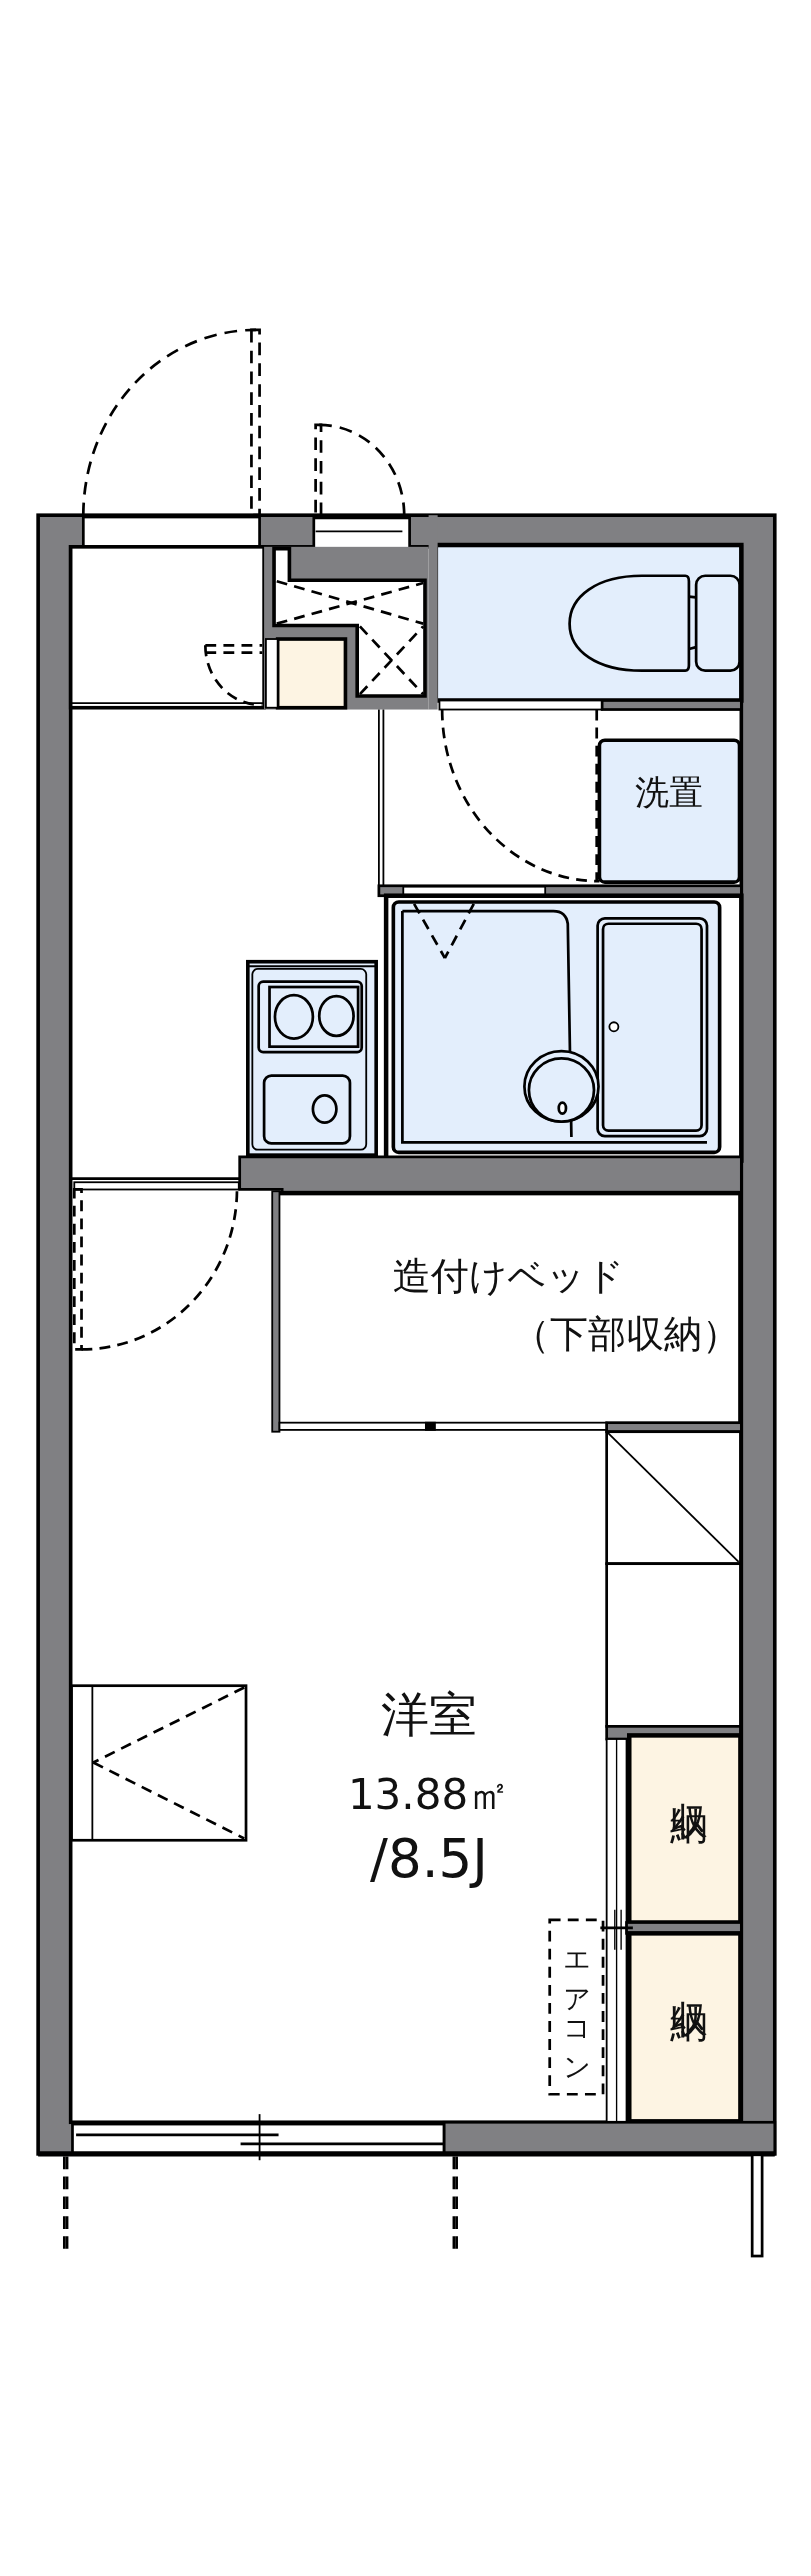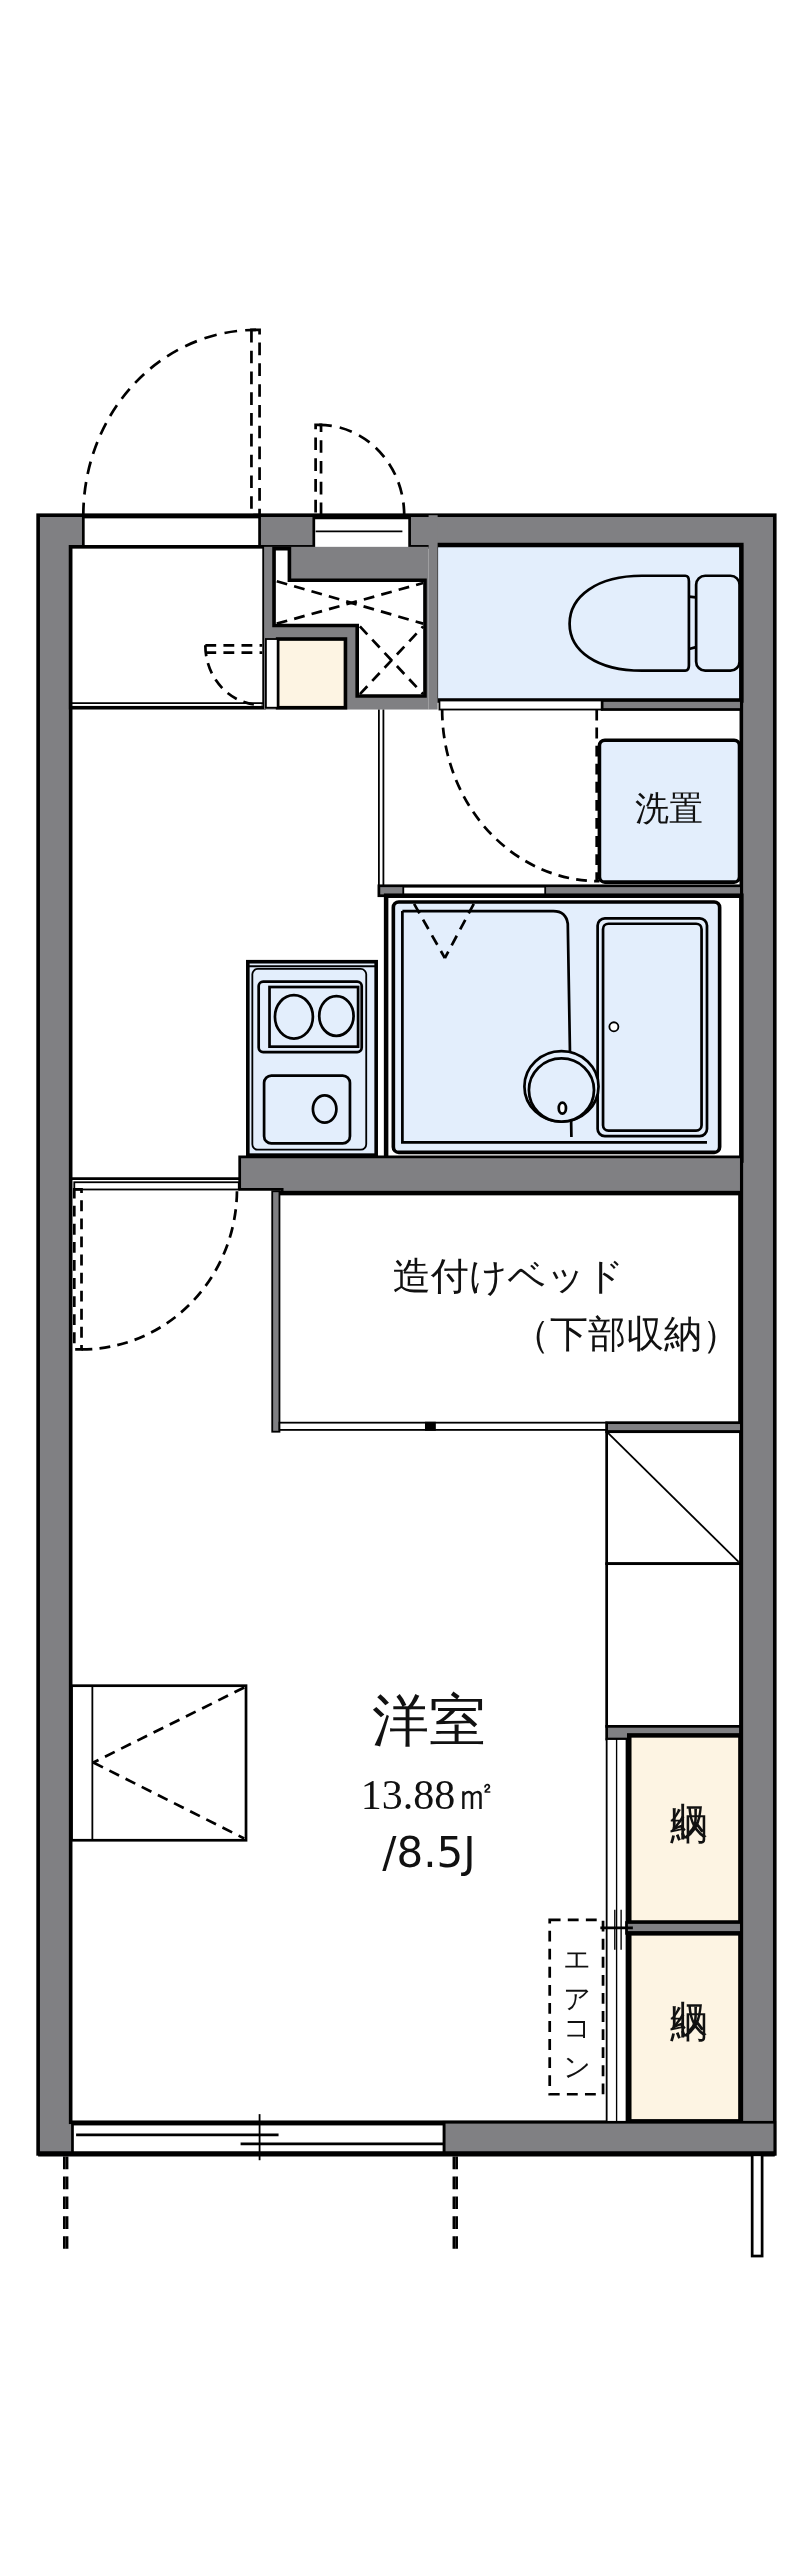--- a/index.html
+++ b/index.html
@@ -148,26 +148,26 @@
 
   <g stroke="#000" stroke-width="3" stroke-dasharray="14,8" fill="none">
     <line x1="71" y1="2386" x2="71" y2="2492"></line>
     <line x1="74" y1="2386" x2="74" y2="2492"></line>
     <line x1="502" y1="2386" x2="502" y2="2492"></line>
     <line x1="505" y1="2386" x2="505" y2="2492"></line>
   </g>
   <rect x="832" y="2384" width="11" height="112" fill="#fff" stroke="#000" stroke-width="3"></rect>
 </svg>
 
-<div class="lbl" style="left:599px;top:786px;width:140px;font-size:34px;">洗置</div>
+<div class="lbl" style="left:599px;top:770px;width:140px;font-size:34px;">洗置</div>
 
 <div class="lbl" style="left:277px;top:1251px;width:463px;font-size:38px;text-align:center;">造付けベッド</div>
 <div class="lbl" style="left:277px;top:1309px;width:463px;font-size:38px;text-align:right;">（下部収納）</div>
 
-<div class="lbl" style="left:298px;top:1683px;width:262px;font-size:57px;">洋室</div>
-<div class="lbl" style="left:298px;top:1767px;width:262px;font-size:42px;font-family:Liberation Serif, serif;">13.88㎡</div>
-<div class="lbl" style="left:298px;top:1828px;width:262px;font-size:42px;">/8.5J</div>
+<div class="lbl" style="left:298px;top:1683px;width:262px;font-size:48px;">洋室</div>
+<div class="lbl" style="left:298px;top:1767px;width:262px;font-size:42px;">13.88㎡</div>
+<div class="lbl" style="left:298px;top:1828px;width:262px;font-size:53px;">/8.5J</div>
 
 <div class="lbl vert" style="left:663px;top:1772px;font-size:38px;">収納</div>
 <div class="lbl vert" style="left:663px;top:1970px;font-size:38px;">収納</div>
 
 <div class="lbl vert" style="left:559px;top:1936px;font-size:27px;letter-spacing:3.6px;">エアコン</div>
 
 
 </body></html>

